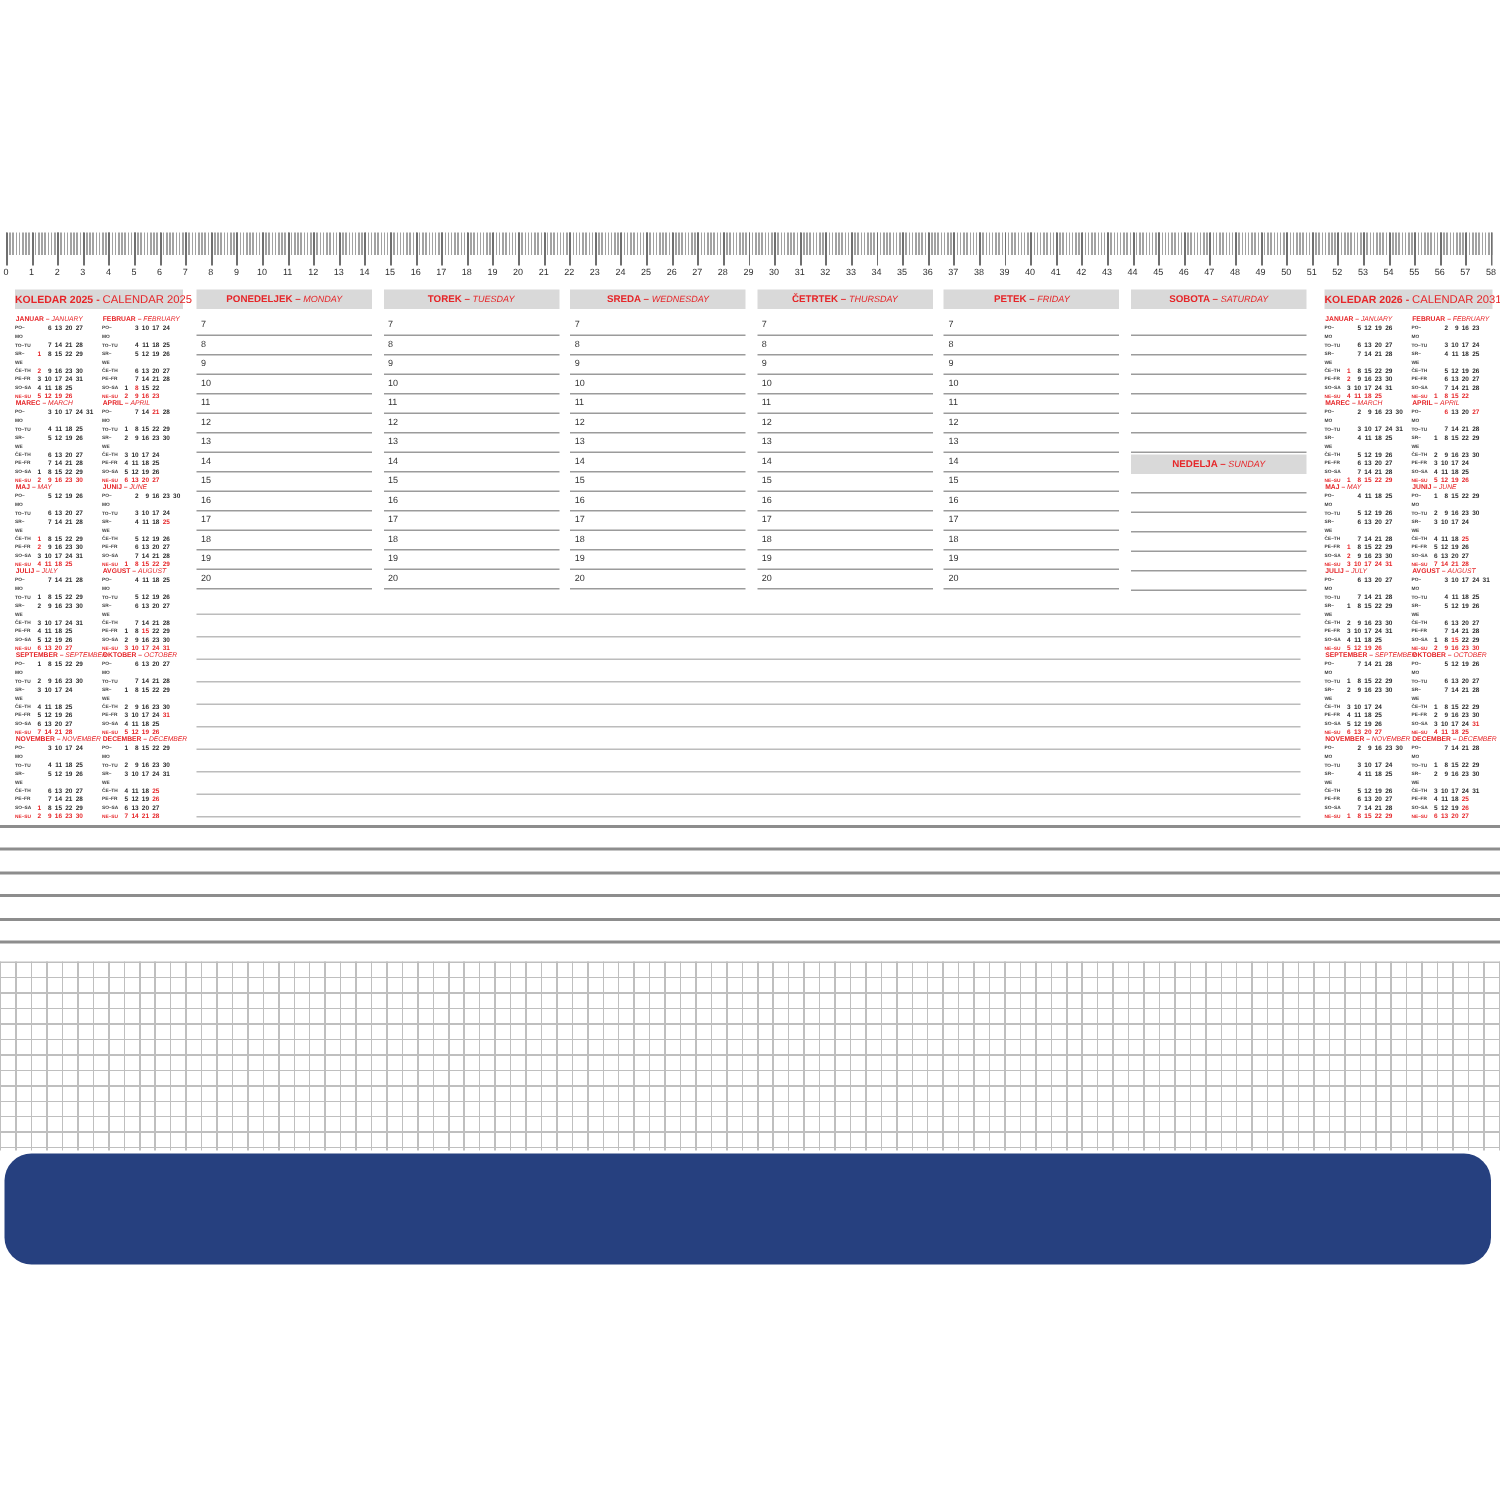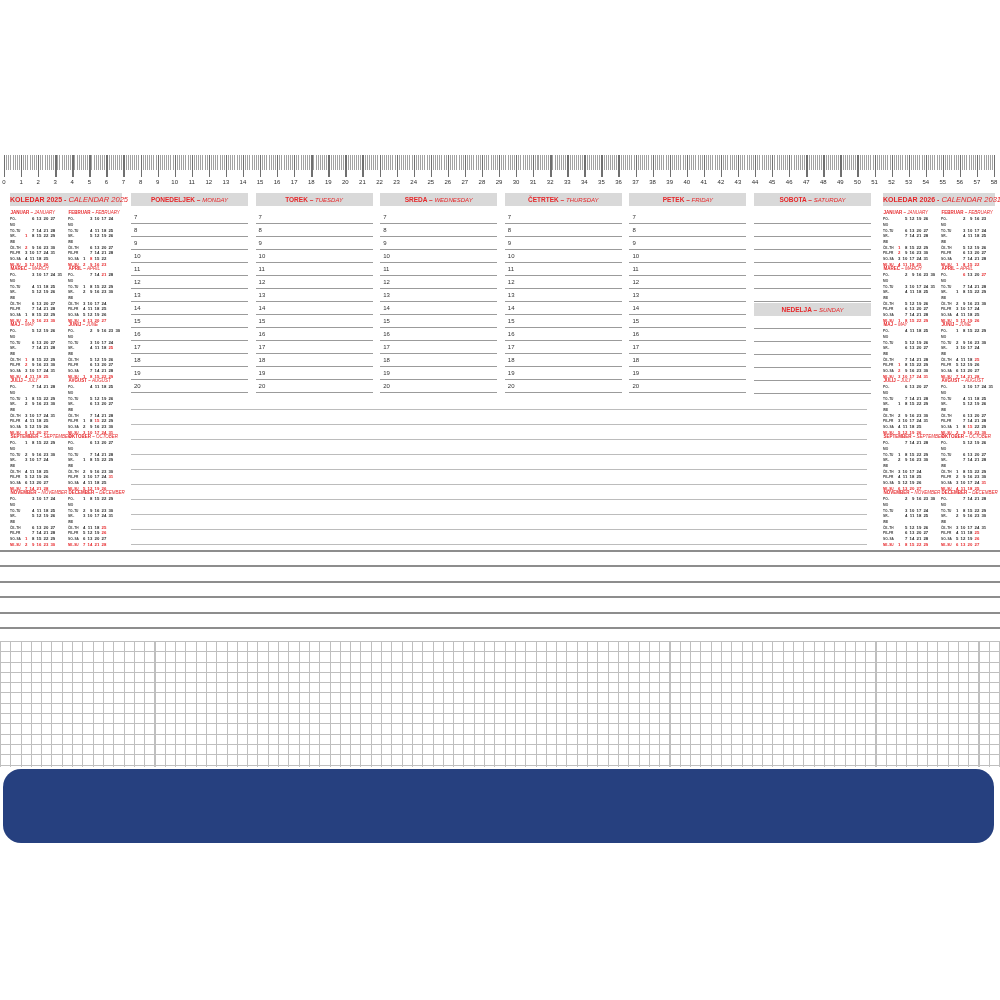--- a/index.html
+++ b/index.html
@@ -14,21 +14,21 @@
     background:repeating-linear-gradient(to right,#6f6f6f 0 1.3px,transparent 1.3px 17.069px);}
   .ruler-labels span{position:absolute;top:24px;transform:translateX(-50%);
     font-size:6px;color:#2e2e2e;}
 
   
   .cal-panel{position:absolute;top:193px;width:112px;}
   #cal-left{left:10px;}
   #cal-right{left:883px;}
   .cal-header{height:13px;background:#d9d9d9;text-align:center;font-size:7px;line-height:13px;
     color:#e62629;font-weight:bold;margin-bottom:4px;white-space:nowrap;}
-  .cal-header .it{font-style:italic;font-weight:normal;font-size:7.5px;}
+  .cal-header .it{font-weight:normal;font-size:7.5px;}
   .months{display:grid;grid-template-columns:54px 54px;column-gap:4px;row-gap:3px;}
   .month{width:54px;height:53px;}
   .month-inner{width:108px;transform:scale(0.5);transform-origin:0 0;}
   .m-title{font-size:9px;color:#e62629;font-weight:bold;margin:0 0 2px 1px;white-space:nowrap;}
   .m-title .it{font-style:italic;font-weight:normal;}
   .m-grid{display:grid;grid-template-columns:22px repeat(6,13.9px);line-height:11.4px;}
   .m-lbl{font-size:6.4px;color:#3c3c3c;font-weight:bold;text-align:left;}
   .m-cell{font-size:8.6px;color:#2d2d2d;font-weight:bold;text-align:right;padding-right:1px;}
   .red{color:#e62629 !important;}
 

